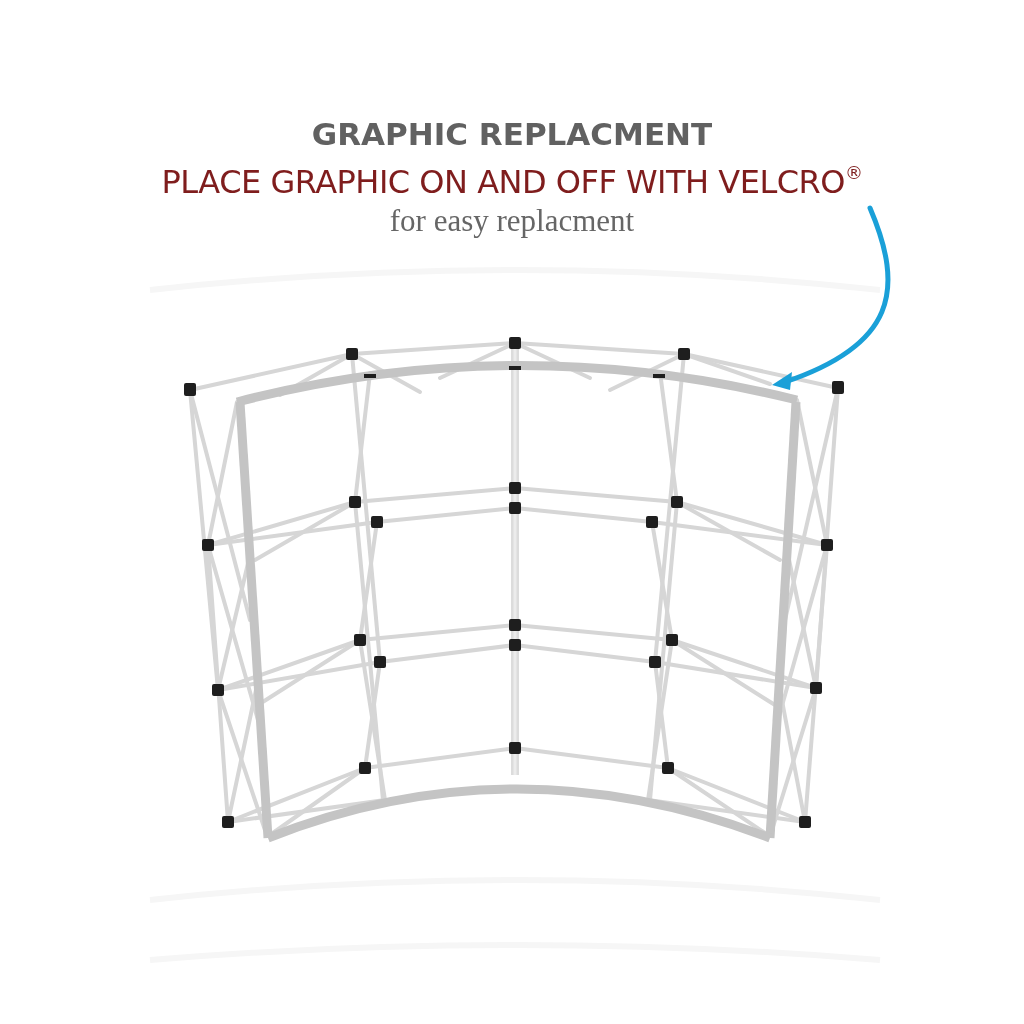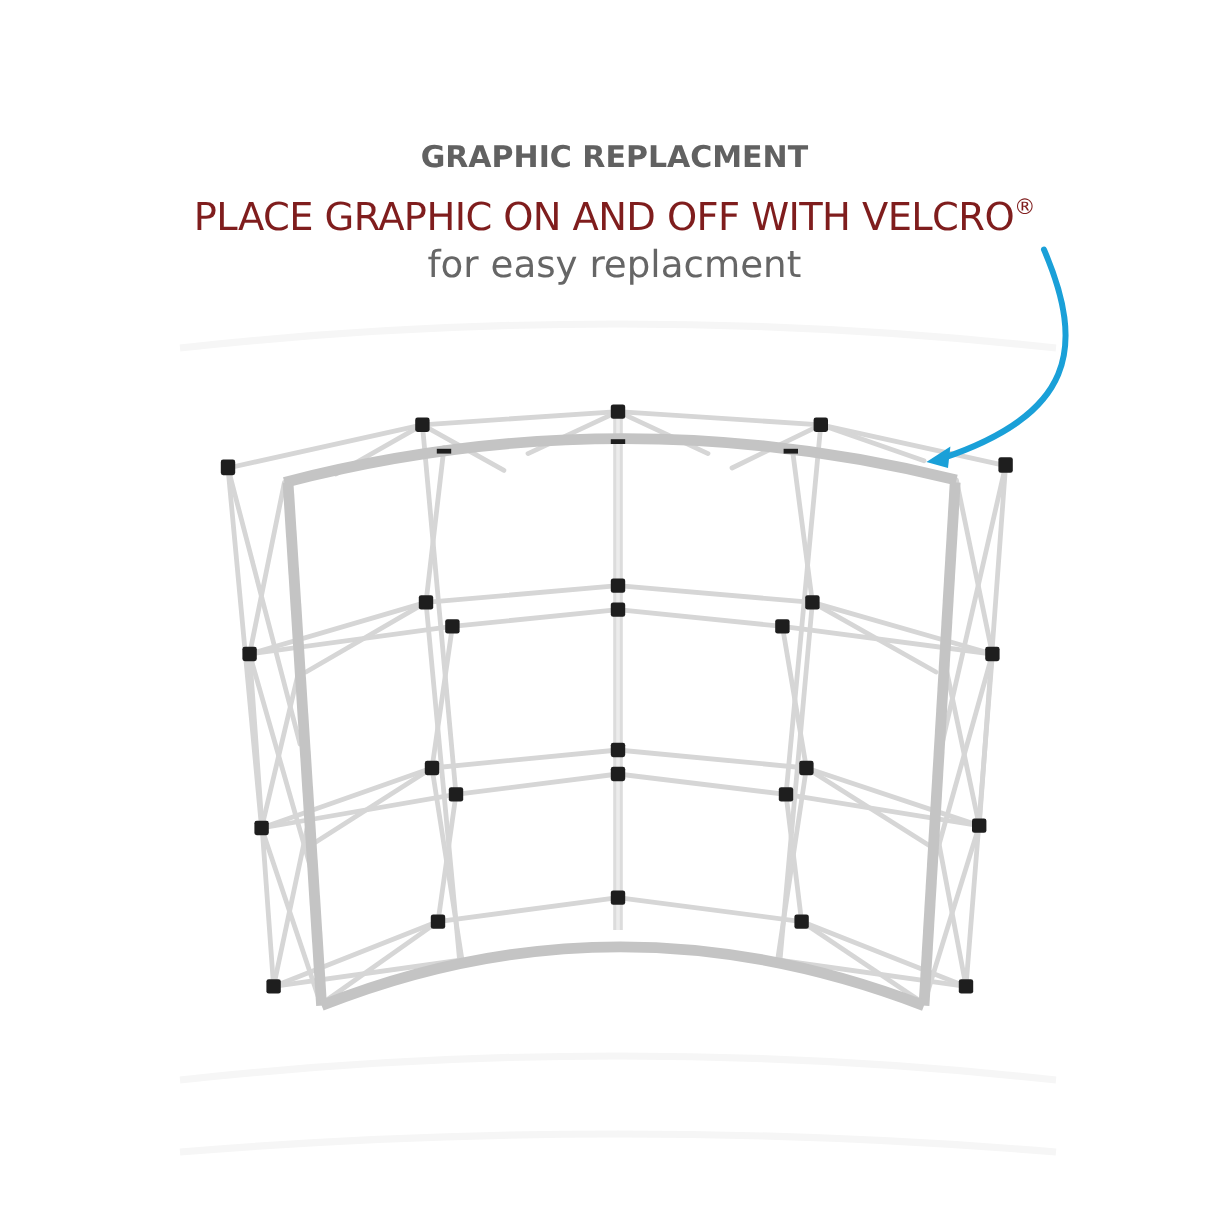--- a/index.html
+++ b/index.html
@@ -1,21 +1,21 @@
 <!DOCTYPE html>
 <html><head>
   <meta charset="utf-8">
   <style>
     html, body { margin: 0; padding: 0; background: #ffffff; }
     body { width: 1024px; height: 1024px; position: relative; overflow: hidden; font-family: "DejaVu Sans", sans-serif; }
     .caption { position: absolute; left: 0; width: 1024px; text-align: center; color: #5e5e5e; white-space: nowrap; }
-    .title { top: 116px; font-size: 25px; font-weight: bold; letter-spacing: 0px; color: #616161; }
+    .title { top: 116px; font-size: 31px; font-weight: bold; letter-spacing: 0px; color: #616161; }
     .subtitle { top: 162px; font-size: 32px; font-weight: normal; letter-spacing: -0.5px; color: #7f1d1d; }
     .subtitle sup { font-size: 18px; vertical-align: 14px; }
-    .tagline { top: 203px; font-size: 31px; font-weight: normal; color: #666666; letter-spacing: 0px; }
+    .tagline { top: 203px; font-size: 31px; font-weight: normal; color: #666666; letter-spacing: 0px; font-family: Liberation Serif, serif; }
     svg.scene { position: absolute; left: 0; top: 0; }
   </style>
 </head>
 <body>
 
 <div class="caption title">GRAPHIC REPLACMENT</div>
 <div class="caption subtitle"><span>PLACE GRAPHIC ON AND OFF  WITH VELCRO</span><sup>®</sup></div>
 <div class="caption tagline">for easy replacment</div>
 
 <svg class="scene" width="1024" height="1024" viewBox="0 0 1024 1024">

